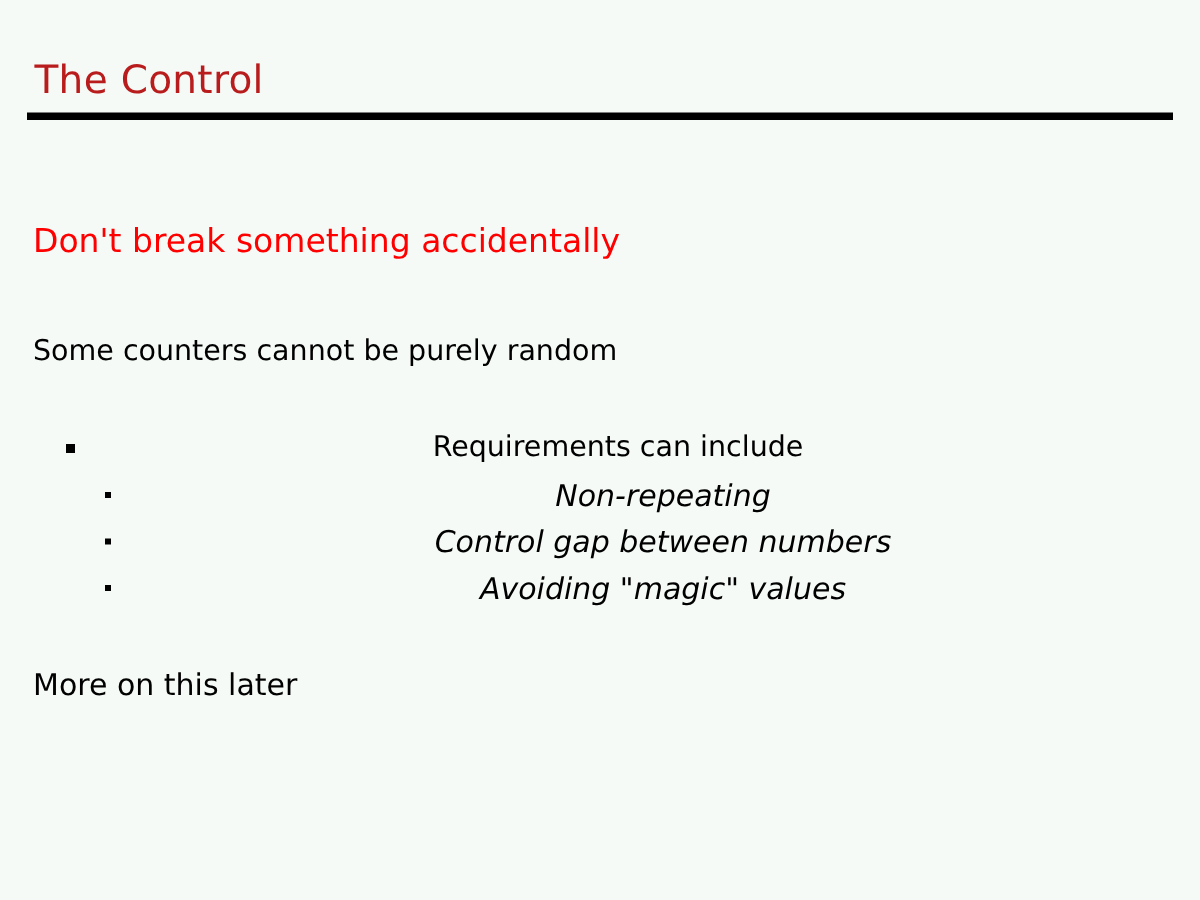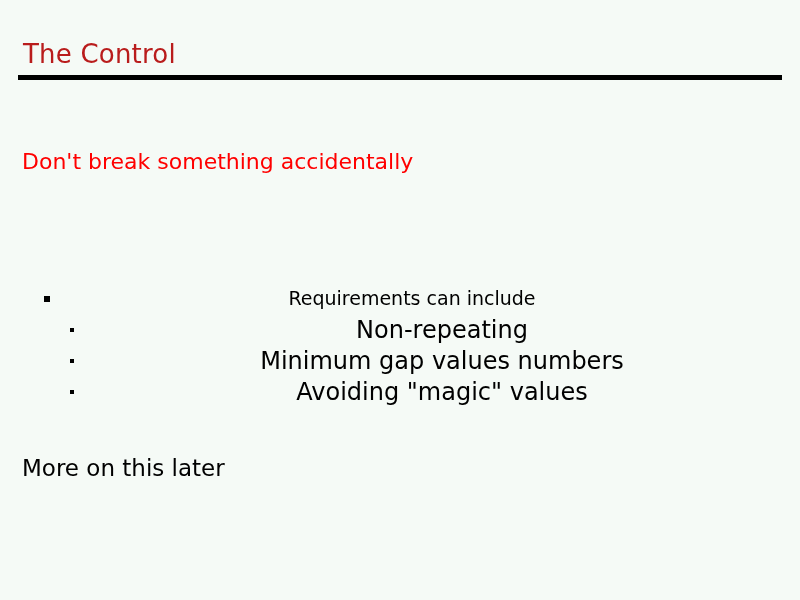--- a/index.html
+++ b/index.html
@@ -67,25 +67,24 @@
     top: 221px;
     font-size: 19px;
     line-height: 26px;
     color: #000000;
     white-space: nowrap;
   }
   .para-two {
     position: absolute;
     left: 22px;
     top: 443px;
-    font-size: 23px;
+    font-size: 20px;
     line-height: 26px;
     color: #000000;
     white-space: nowrap;
-    margin-top: 12px;
   }
 
   
   .bullet-list {
     position: absolute;
     left: 0;
     top: 285px;
     width: 800px;
   }
   .bullet-row {
@@ -121,53 +120,55 @@
   .bullet-text {
     display: inline-block;
     color: #000000;
     vertical-align: top;
   }
   .level-1 .bullet-text {
     font-size: 19px;
     line-height: 27px;
   }
   .level-2 .bullet-text {
-    font-size: 24px;
+    font-size: 20px;
     line-height: 28px;
+    font-style: italic;
   }
 </style>
 </head>
 <body>
 
 <div class="slide">
 
   <div class="slide-title">The Control</div>
 
   <div class="title-rule"></div>
 
   <div class="body-area">
 
     <div class="lead-red">Don't break something accidentally</div>
 
+    <div class="para-one">Some counters cannot be purely random</div>
 
     <div class="bullet-list">
 
       <div class="bullet-row level-1">
         <span class="bullet-mark"></span>
         <span class="bullet-text">Requirements can include</span>
       </div>
 
       <div class="bullet-row level-2">
         <span class="bullet-mark"></span>
         <span class="bullet-text">Non-repeating</span>
       </div>
 
       <div class="bullet-row level-2">
         <span class="bullet-mark"></span>
-        <span class="bullet-text">Minimum gap values numbers</span>
+        <span class="bullet-text">Control gap between numbers</span>
       </div>
 
       <div class="bullet-row level-2">
         <span class="bullet-mark"></span>
         <span class="bullet-text">Avoiding "magic" values</span>
       </div>
 
     </div>
 
     <div class="para-two">More on this later</div>

